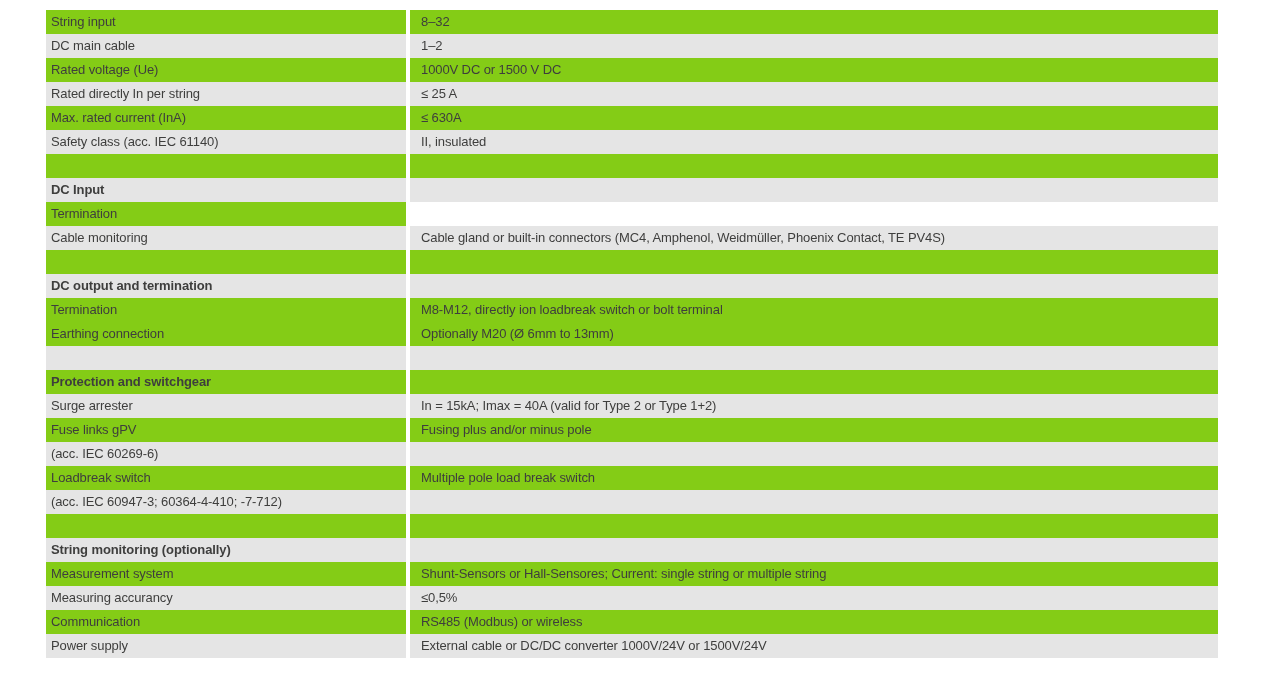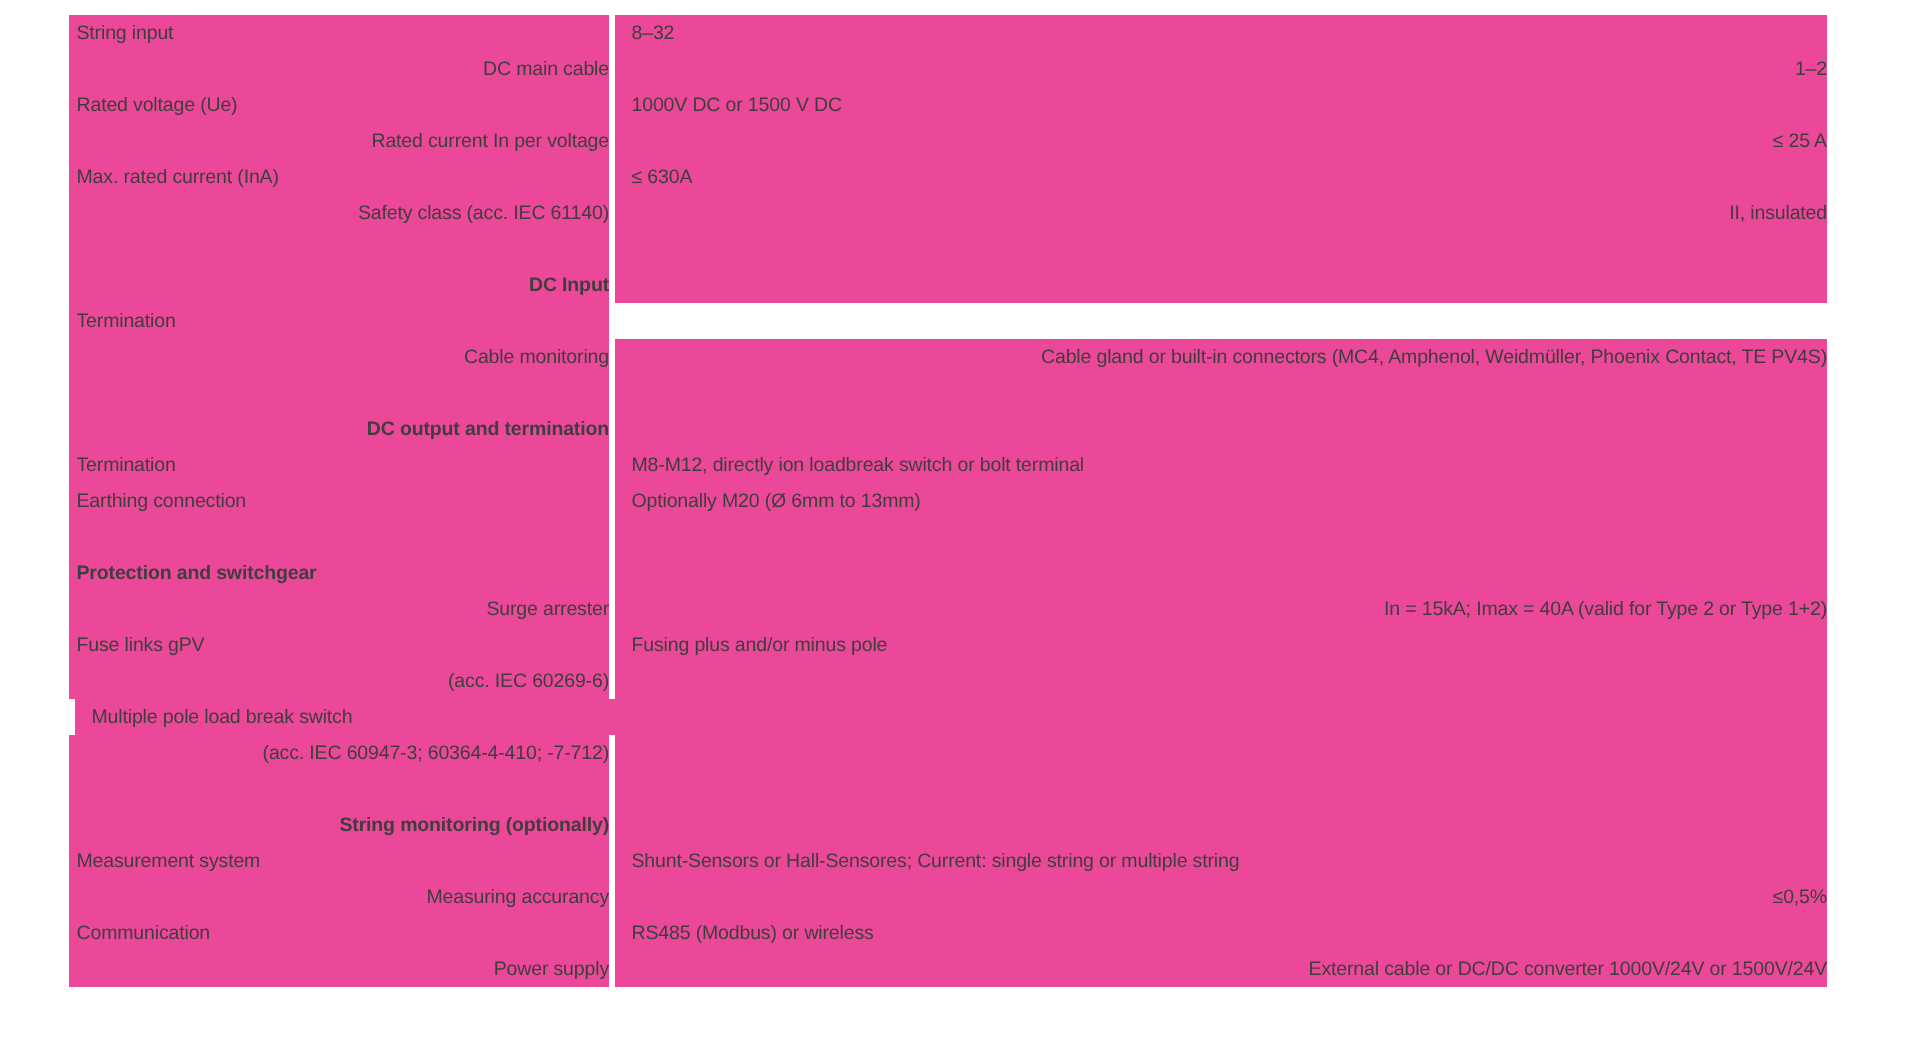--- a/index.html
+++ b/index.html
@@ -26,54 +26,54 @@
   }
   .cell {
     height: 24px;
     line-height: 24px;
     font-size: 13px;
     letter-spacing: -0.1px;
     color: #3e3e3d;
     white-space: nowrap;
     overflow: hidden;
     box-sizing: border-box;
-    background: #ec4899;
+    background: #84cc16;
   }
   .label-cell {
     width: 360px;
     padding-left: 5px;
     flex: none;
   }
   .value-cell {
     flex: 1;
     margin-left: 4px;
     padding-left: 11px;
   }
-  .row.gray .cell { background: #ec4899; text-align: right; }
+  .row.gray .cell { background: #e5e5e5; }
   .row.header .label-cell { font-weight: bold; }
 </style>
 </head>
 <body>
 
 <div class="spec-table">
 
   <div class="row">
     <div class="cell label-cell">String input</div>
     <div class="cell value-cell">8–32</div>
   </div>
   <div class="row gray">
     <div class="cell label-cell">DC main cable</div>
     <div class="cell value-cell">1–2</div>
   </div>
   <div class="row">
     <div class="cell label-cell">Rated voltage (Ue)</div>
     <div class="cell value-cell">1000V DC or 1500 V DC</div>
   </div>
   <div class="row gray">
-    <div class="cell label-cell">Rated current In per voltage</div>
+    <div class="cell label-cell">Rated directly In per string</div>
     <div class="cell value-cell">≤ 25 A</div>
   </div>
   <div class="row">
     <div class="cell label-cell">Max. rated current (InA)</div>
     <div class="cell value-cell">≤ 630A</div>
   </div>
   <div class="row gray">
     <div class="cell label-cell">Safety class (acc. IEC 61140)</div>
     <div class="cell value-cell">II, insulated</div>
   </div>
@@ -122,20 +122,21 @@
   </div>
   <div class="row">
     <div class="cell label-cell">Fuse links gPV</div>
     <div class="cell value-cell">Fusing plus and/or minus pole</div>
   </div>
   <div class="row gray">
     <div class="cell label-cell">(acc. IEC 60269-6)</div>
     <div class="cell value-cell"></div>
   </div>
   <div class="row">
+    <div class="cell label-cell">Loadbreak switch</div>
     <div class="cell value-cell">Multiple pole load break switch</div>
   </div>
   <div class="row gray">
     <div class="cell label-cell">(acc. IEC 60947-3; 60364-4-410; -7-712)</div>
     <div class="cell value-cell"></div>
   </div>
   <div class="row">
     <div class="cell label-cell"></div>
     <div class="cell value-cell"></div>
   </div>

